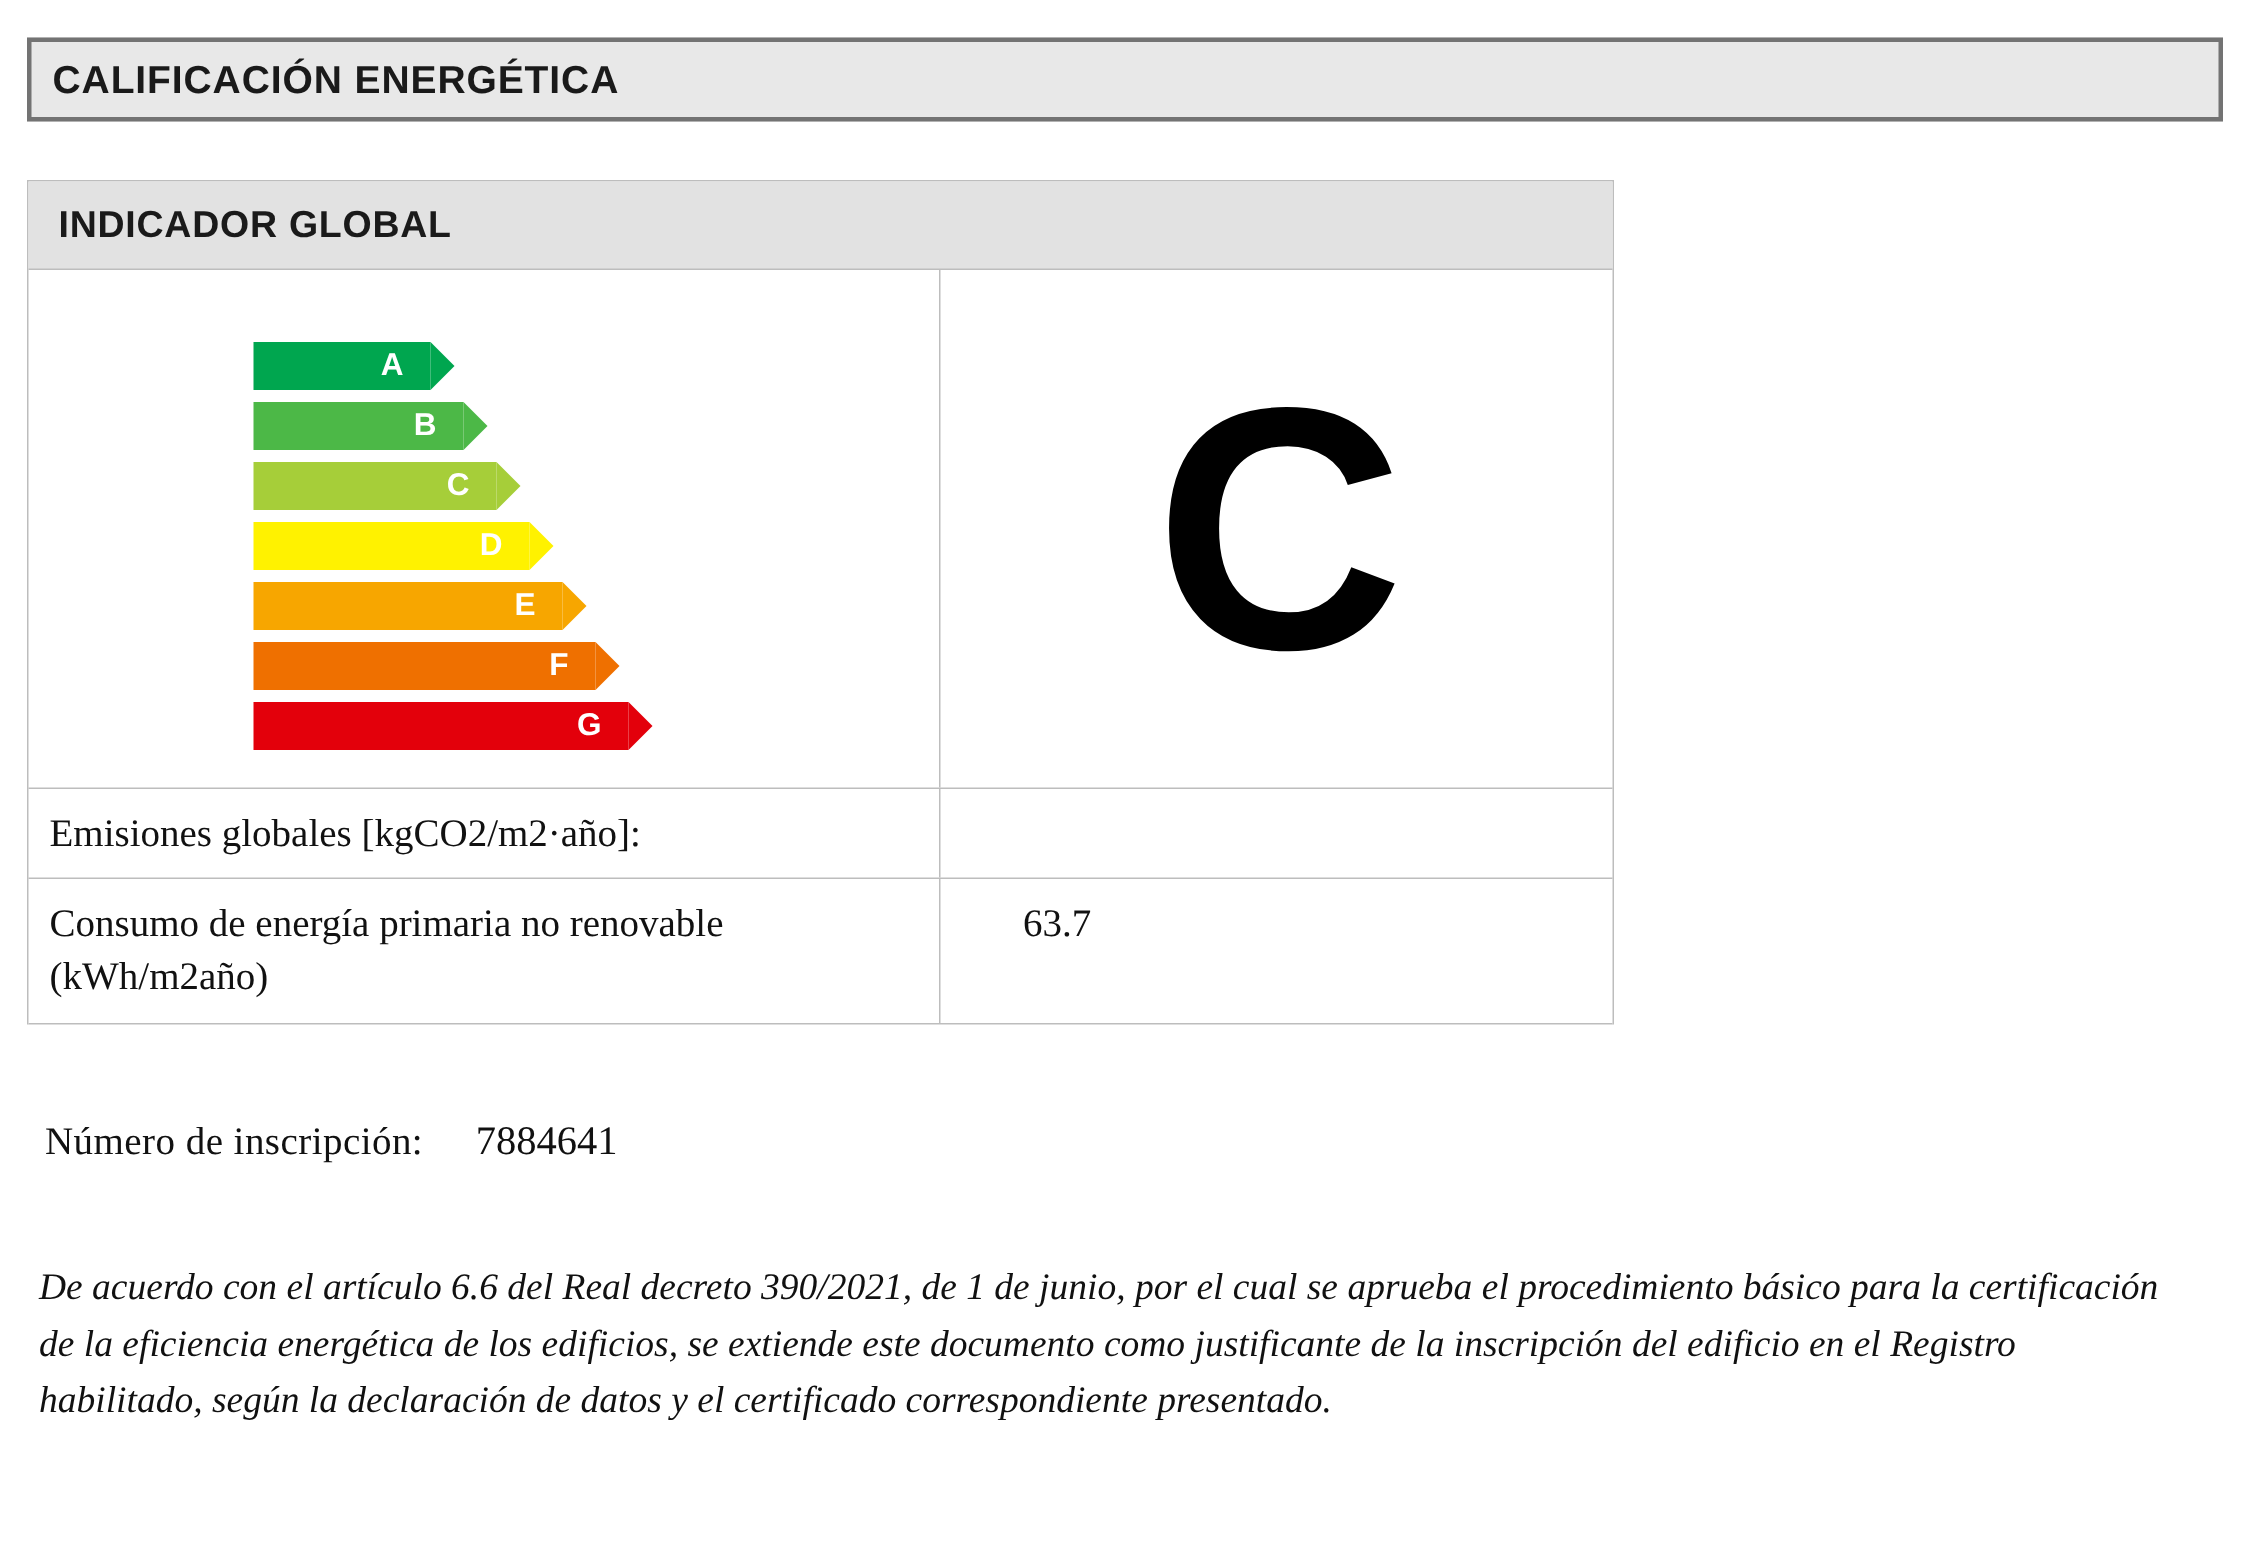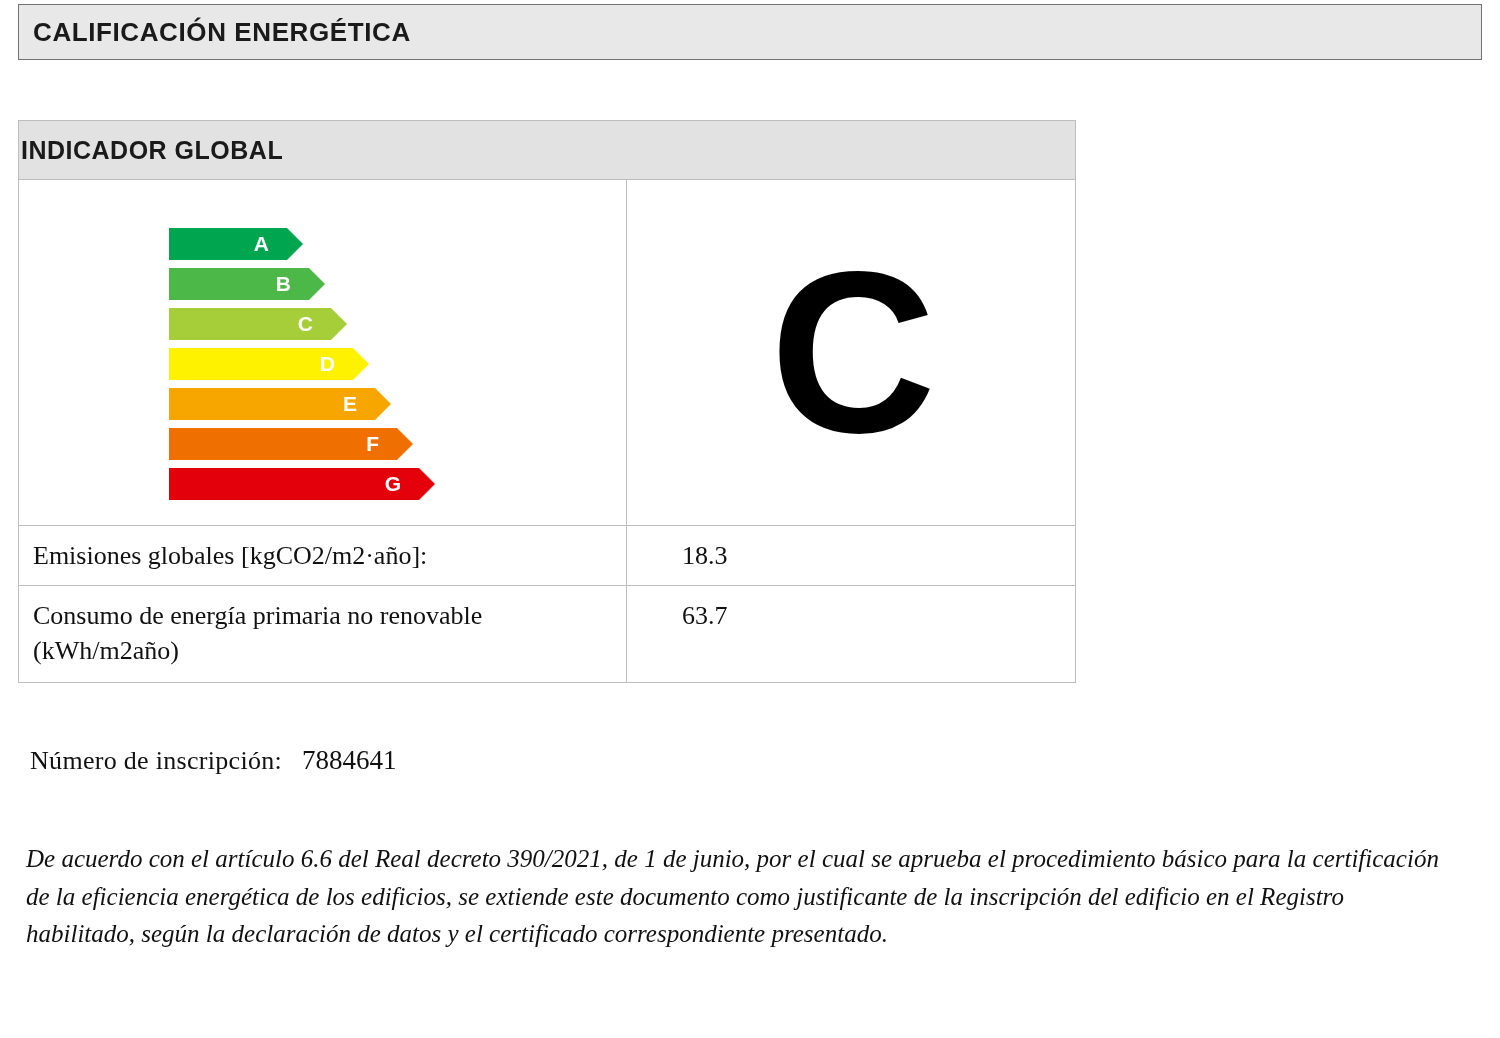--- a/index.html
+++ b/index.html
@@ -18,25 +18,25 @@
     position: relative;
     width: 1500px;
     height: 1038px;
     padding: 0;
   }
 
   
   .banner {
     position: absolute;
     left: 18px;
-    top: 4px;
+    top: 25px;
     width: 1464px;
     height: 56px;
     background: #e8e8e8;
-    border: 1px solid #737373;
+    border: 3px solid #737373;
     box-sizing: border-box;
     display: flex;
     align-items: center;
   }
   .banner-title {
     font-family: "Liberation Sans", sans-serif;
     font-weight: bold;
     font-size: 26px;
     letter-spacing: 0.6px;
     color: #1a1a1a;
@@ -59,21 +59,21 @@
     border-bottom: 1px solid #bdbdbd;
     display: flex;
     align-items: center;
   }
   .table-header span {
     font-family: "Liberation Sans", sans-serif;
     font-weight: bold;
     font-size: 25px;
     letter-spacing: 0.5px;
     color: #1a1a1a;
-    padding-left: 2px;
+    padding-left: 20px;
   }
 
   .scale-row {
     display: flex;
     height: 345px;
     border-bottom: 1px solid #bdbdbd;
   }
   .scale-cell {
     width: 608px;
     box-sizing: border-box;
@@ -161,20 +161,21 @@
   .data-row.tall { min-height: 96px; }
 
   
   .reg {
     position: absolute;
     left: 30px;
     top: 745px;
     font-size: 26px;
     display: flex;
     align-items: baseline;
+    gap: 15px;
   }
   .reg-label { letter-spacing: 0.3px; }
   .reg-value { margin-left: 20px; font-size: 27px; }
 
   
   .legal {
     position: absolute;
     left: 26px;
     top: 840px;
     width: 1420px;
@@ -239,21 +240,20 @@
           </div>
         </div>
       </div>
       <div class="rating-cell">
         <span class="rating-letter">C</span>
       </div>
     </div>
 
     <div class="data-row">
       <div class="data-label">Emisiones globales [kgCO2/m2·año]:</div>
-      <div class="data-value">18.3</div>
     </div>
 
     <div class="data-row tall">
       <div class="data-label">Consumo de energía primaria no renovable (kWh/m2año)</div>
       <div class="data-value">63.7</div>
     </div>
 
   </div>
 
   <div class="reg">

